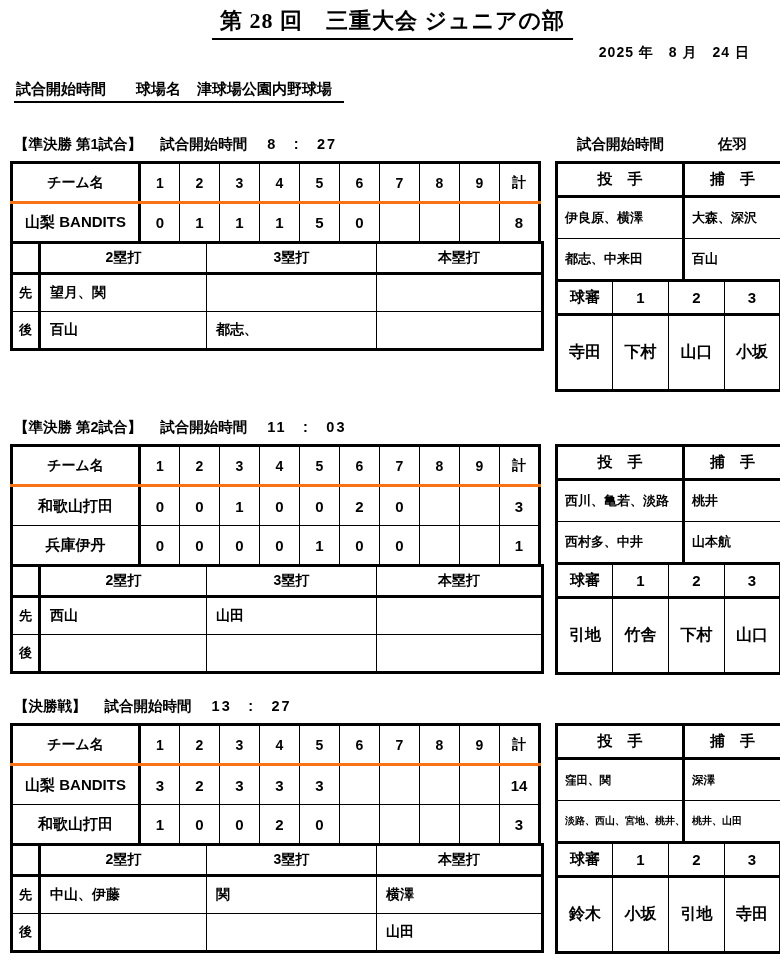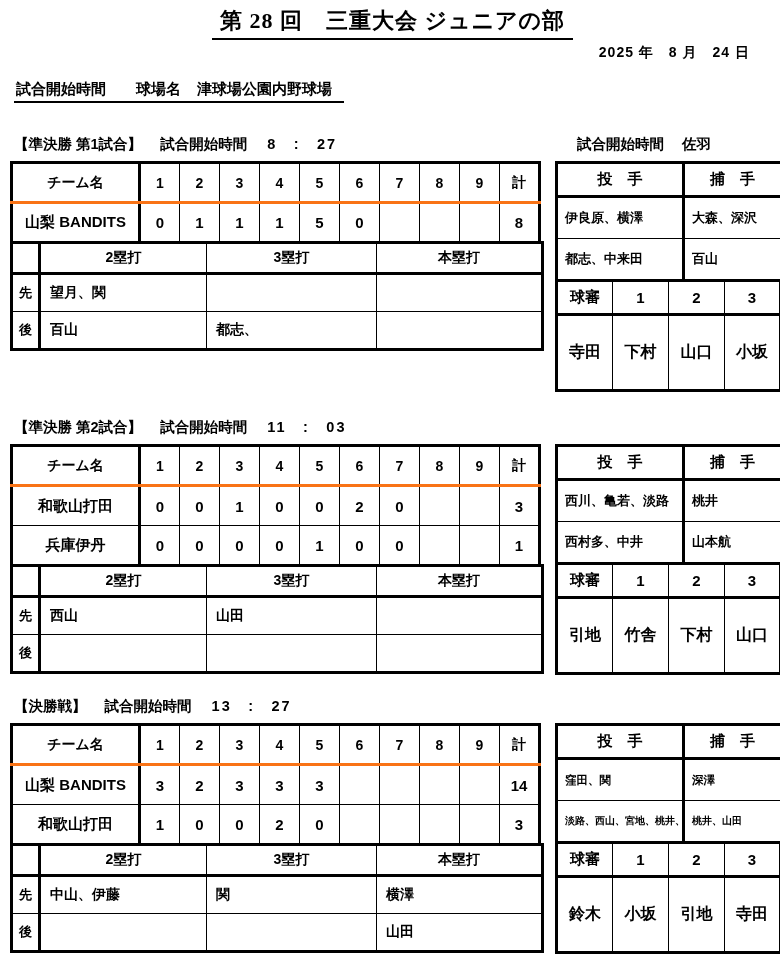--- a/index.html
+++ b/index.html
@@ -27,21 +27,21 @@
   .sub-line .venue-name{margin-left:16px;}
 
   
   .section{margin-top:30px;}
   .section.sec-2{margin-top:24px;}
   .section.sec-3{margin-top:20px;}
   .game-header{position:relative;font-size:14.5px;height:22px;line-height:22px;margin-bottom:6px;margin-left:4px;}
   .game-header .stl{margin-left:14px;}
   .game-header .stv{margin-left:16px;letter-spacing:2px;}
   .game-header .vm-label{position:absolute;left:563px;top:0;}
-  .game-header .vm-name{position:absolute;left:668px;top:0;}
+  .game-header .vm-name{position:absolute;left:704px;top:0;}
 
   .game-body{display:flex;gap:14px;}
   .left-block{width:531px;}
   .right-block{width:225px;}
 
   table{border-collapse:collapse;table-layout:fixed;}
   th,td{
     border:1px solid #000;text-align:center;vertical-align:middle;
     overflow:hidden;white-space:nowrap;font-weight:bold;padding:0;
   }

